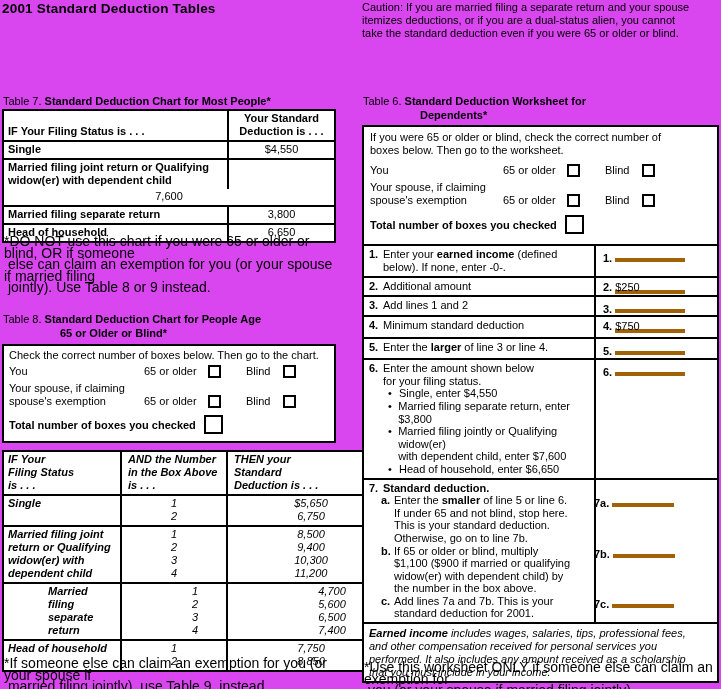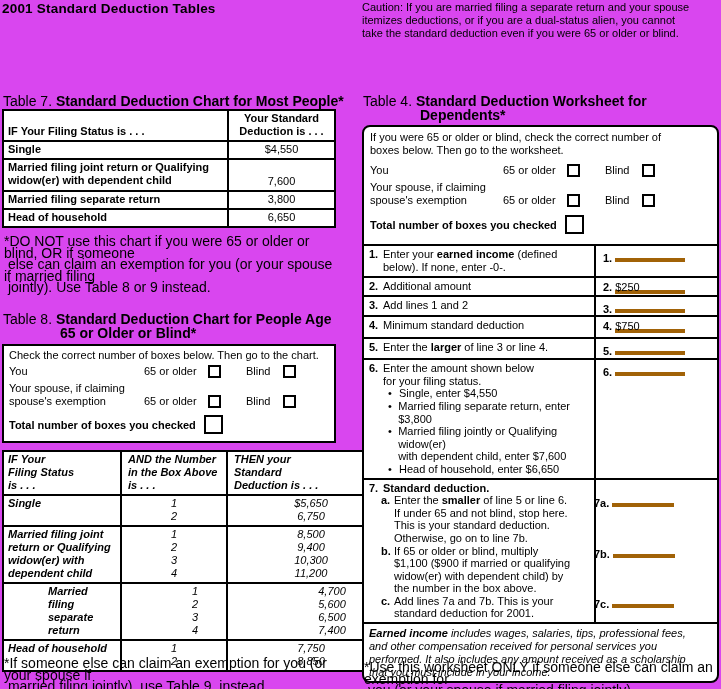--- a/index.html
+++ b/index.html
@@ -11,37 +11,37 @@
   }
   #page { position:relative; width:721px; height:689px; overflow:hidden; background:#d946ef; }
   .abs { position:absolute; }
   .pre { white-space:pre-line; }
   .prew { white-space:pre-wrap; }
   .b { font-weight:bold; }
 
   .main-title { left:2px; top:1px; font-size:13.5px; font-weight:bold; letter-spacing:.2px; }
   .caution { left:362px; top:1px; width:357px; font-size:11px; line-height:13.2px; }
 
-  .t-title { font-size:14px; line-height:13.5px; }
+  .t-title { font-size:11px; line-height:13.5px; }
   .t-title .tb { font-weight:bold; }
   .t-title .line2 { padding-left:57px; font-weight:bold; }
 
   .box { border:2px solid #000; background:#fff; }
   .footnote { font-size:14px; line-height:11.6px; }
 
   
   #t7-box { left:2px; top:109px; width:334px; }
   .t7row { display:flex; border-top:2px solid #000; }
   .t7row:first-child { border-top:none; }
   .t7c1 { width:225px; border-right:2px solid #000; padding:1px 4px 2px; font-weight:bold; line-height:13px; }
   .t7c2 { flex:1; display:flex; align-items:flex-end; justify-content:center; padding:1px 2px 2px; line-height:13px; }
   .t7head .t7c1 { display:flex; align-items:flex-end; min-height:29px; }
   .t7head .t7c2 { align-items:center; text-align:center; font-weight:bold; }
   .t7r { min-height:16px; }
-  .t7r2 { min-height:32px; }
+  .t7r2 { min-height:32px;flex-direction:column; }
   #t7-footnote { left:4px; top:236px; width:331px; }
 
   
   #t8-title { left:3px; top:313px; width:333px; }
   #t8-check { left:2px; top:344px; width:334px; height:99px; padding:3px 5px 0; }
   .cb-intro { line-height:13px; }
   .cbrow { display:flex; align-items:flex-end; line-height:13px; }
   .cbrow.r1 { margin-top:3px; }
   .cbrow.r2 { margin-top:4px; }
   .cb-who { width:135px; }
@@ -62,21 +62,21 @@
   .c3head .c3c2, .c3head .c3c3 { text-align:left; padding-left:6px; }
   .c3head > div { min-height:40px; }
   .hr-sgl > div { min-height:29px; }
   .hr-mj  > div { min-height:53px; }
   .hr-ms  > div { min-height:53px;padding-left:44px; }
   .hr-hh  > div { min-height:27px; }
   #t8-footnote { left:4px; top:658px; width:331px; }
 
   
   #t9-title { left:363px; top:95px; width:356px; }
-  #t9-box { left:362px; top:125px; width:357px;border-radius:8px; }
+  #t9-box { left:362px; top:125px; width:357px; }
   #t9-check { padding:4px 6px 5px; height:117px; }
   #t9-check .cb-who { width:133px; }
   #t9-check .cbrow.r1 { margin-top:7px; }
   #t9-check .cbrow.r2 { margin-top:4px; }
   #t9-check .cb-total { margin-top:8px; }
 
   .wrow { display:flex; border-top:2px solid #000; line-height:12.6px; }
   .w-left { flex:1; display:flex; padding:2px 2px 2px 5px; }
   .wnum { width:14px; font-weight:bold; }
   .wtext { flex:1; }
@@ -231,21 +231,21 @@
       <div class="c3c3 pre">7,750
 8,850</div>
     </div>
   </div>
 
   <div class="abs footnote prew" id="t8-footnote">*If someone else can claim an exemption for you (or your spouse if
  married filing jointly), use Table 9, instead.</div>
 
   <div class="abs t-title" id="t9-title">
     <div>
-      <span>Table 4.</span>
+      <span>Table 6.</span>
       <span class="tb">Standard Deduction Worksheet for</span>
     </div>
     <div class="line2">Dependents*</div>
   </div>
 
   <div class="abs box" id="t9-box">
 
     <div id="t9-check">
       <div class="cb-intro pre">If you were 65 or older or blind, check the correct number of
 boxes below. Then go to the worksheet.</div>

